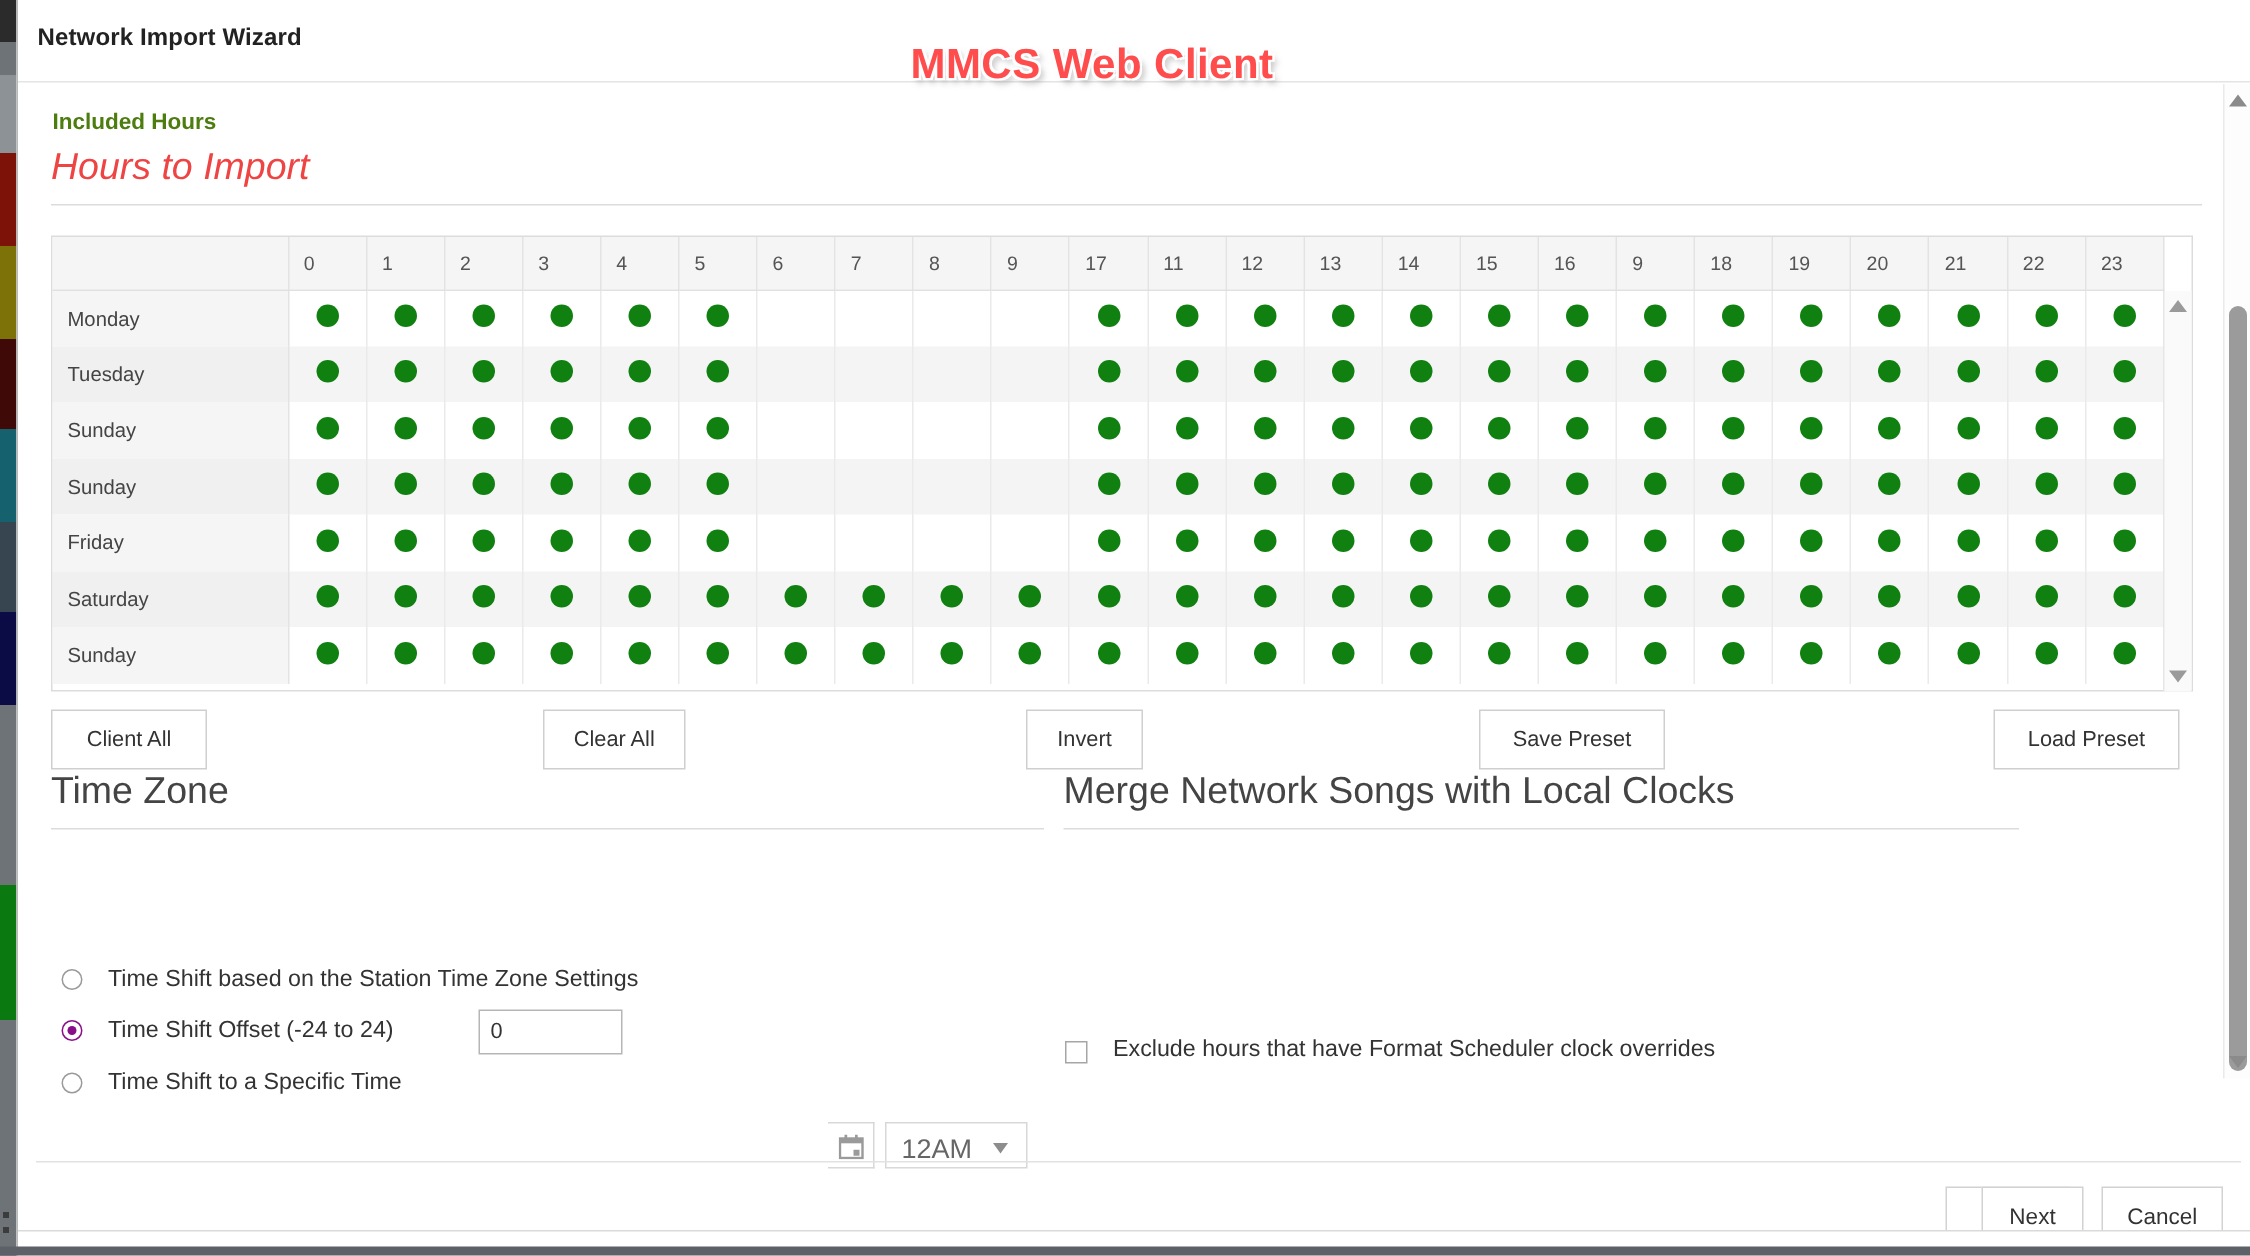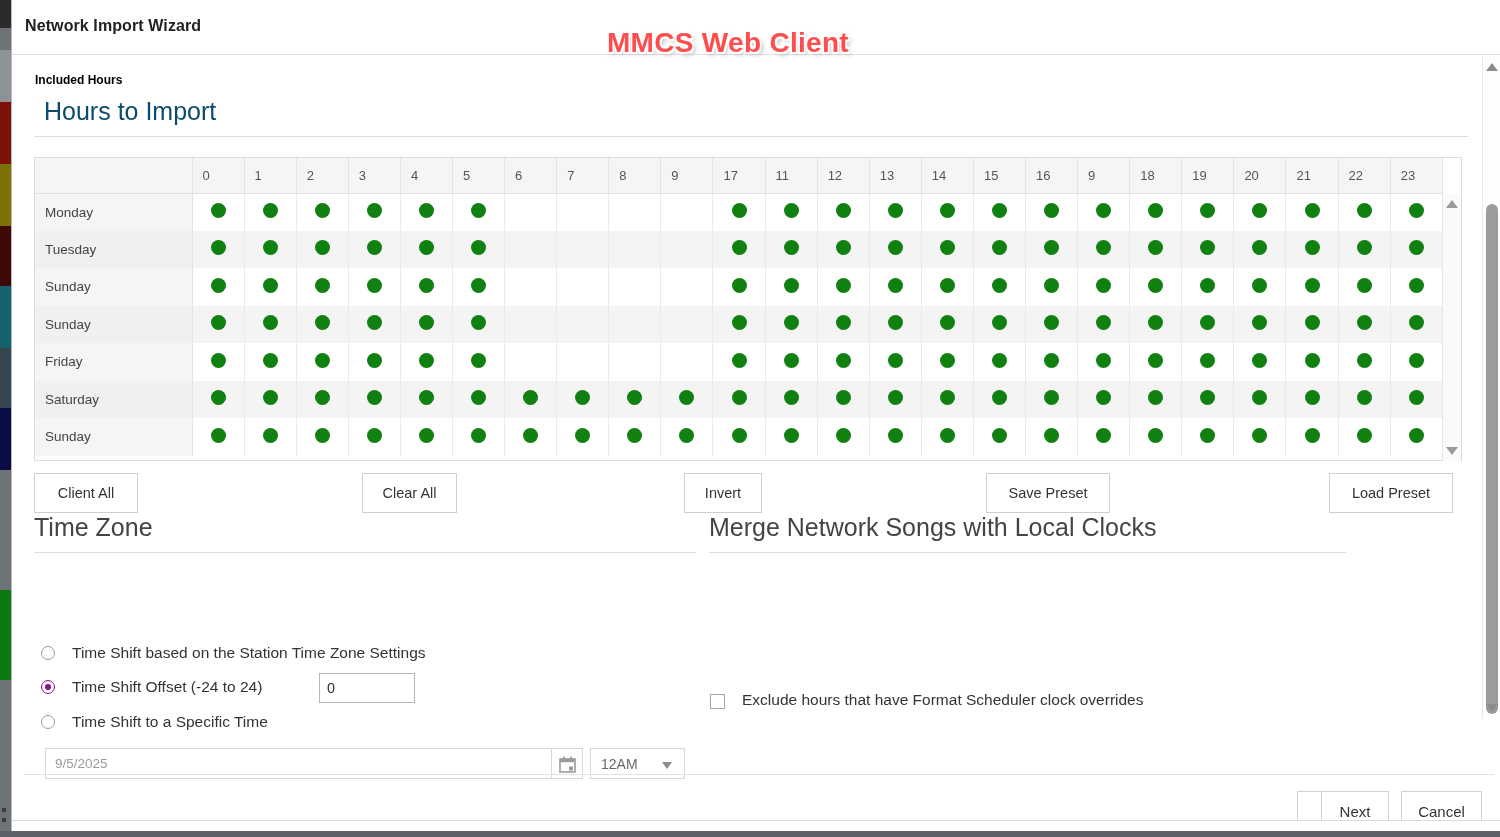--- a/index.html
+++ b/index.html
@@ -71,25 +71,25 @@
 
   
   #content {
     position: relative;
     height: 765px;
     overflow: hidden;
   }
 
   .sec-eyebrow {
     position: absolute; left: 23px; top: 18px;
-    font-size: 12px; font-weight: bold; color: #000000;
+    font-size: 15px; font-weight: bold; color: #4d7c0f;
   }
   .sec-title {
-    position: absolute; left: 32px; top: 42px;
-    font-size: 25px; font-weight: normal; color: #0c4a6e;
+    position: absolute; left: 22px; top: 42px;
+    font-size: 25px; font-weight: normal; color: #ef4444; font-style: italic;
   }
   .sec-rule {
     position: absolute; left: 22px; top: 81px;
     width: 1434px; height: 1px; background: #dcdcdc;
   }
 
   
   #grid-wrap {
     position: absolute;
     left: 22px; top: 102px;
@@ -250,21 +250,21 @@
 
   #time-select {
     position: absolute;
     left: 578px; top: 693px;
     width: 95px; height: 31px;
     border: 1px solid #d8d8d8;
     background: #fff;
   }
   #time-select .val {
     position: absolute; left: 10px; top: 7px;
-    font-size: 14px; color: #666;
+    font-size: 18px; color: #666;
   }
   #time-select .caret {
     position: absolute; right: 12px; top: 13px;
     width: 0; height: 0;
     border-left: 5.5px solid transparent;
     border-right: 5.5px solid transparent;
     border-top: 7px solid #8d8d8d;
   }
 
   
@@ -683,21 +683,20 @@
       <span class="radio checked"></span>
       <span class="radio-label">Time Shift Offset (-24 to 24)</span>
     </div>
     <div class="radio-row" id="tz-row-3">
       <span class="radio"></span>
       <span class="radio-label">Time Shift to a Specific Time</span>
     </div>
 
     <input id="tz-offset-input" type="text" value="0" style="">
 
-    <input id="date-input" type="text" value="9/5/2025" style="">
     <div id="date-cal-btn">
       <svg width="17" height="17" viewBox="0 0 17 17">
         <rect x="1" y="3" width="15" height="13" fill="none" stroke="#9a9a9a" stroke-width="1.6"></rect>
         <rect x="1" y="3" width="15" height="3.2" fill="#9a9a9a"></rect>
         <rect x="4" y="0.5" width="1.8" height="3.4" fill="#9a9a9a"></rect>
         <rect x="11" y="0.5" width="1.8" height="3.4" fill="#9a9a9a"></rect>
         <rect x="10" y="10.5" width="4" height="4" fill="#9a9a9a"></rect>
       </svg>
     </div>
 

